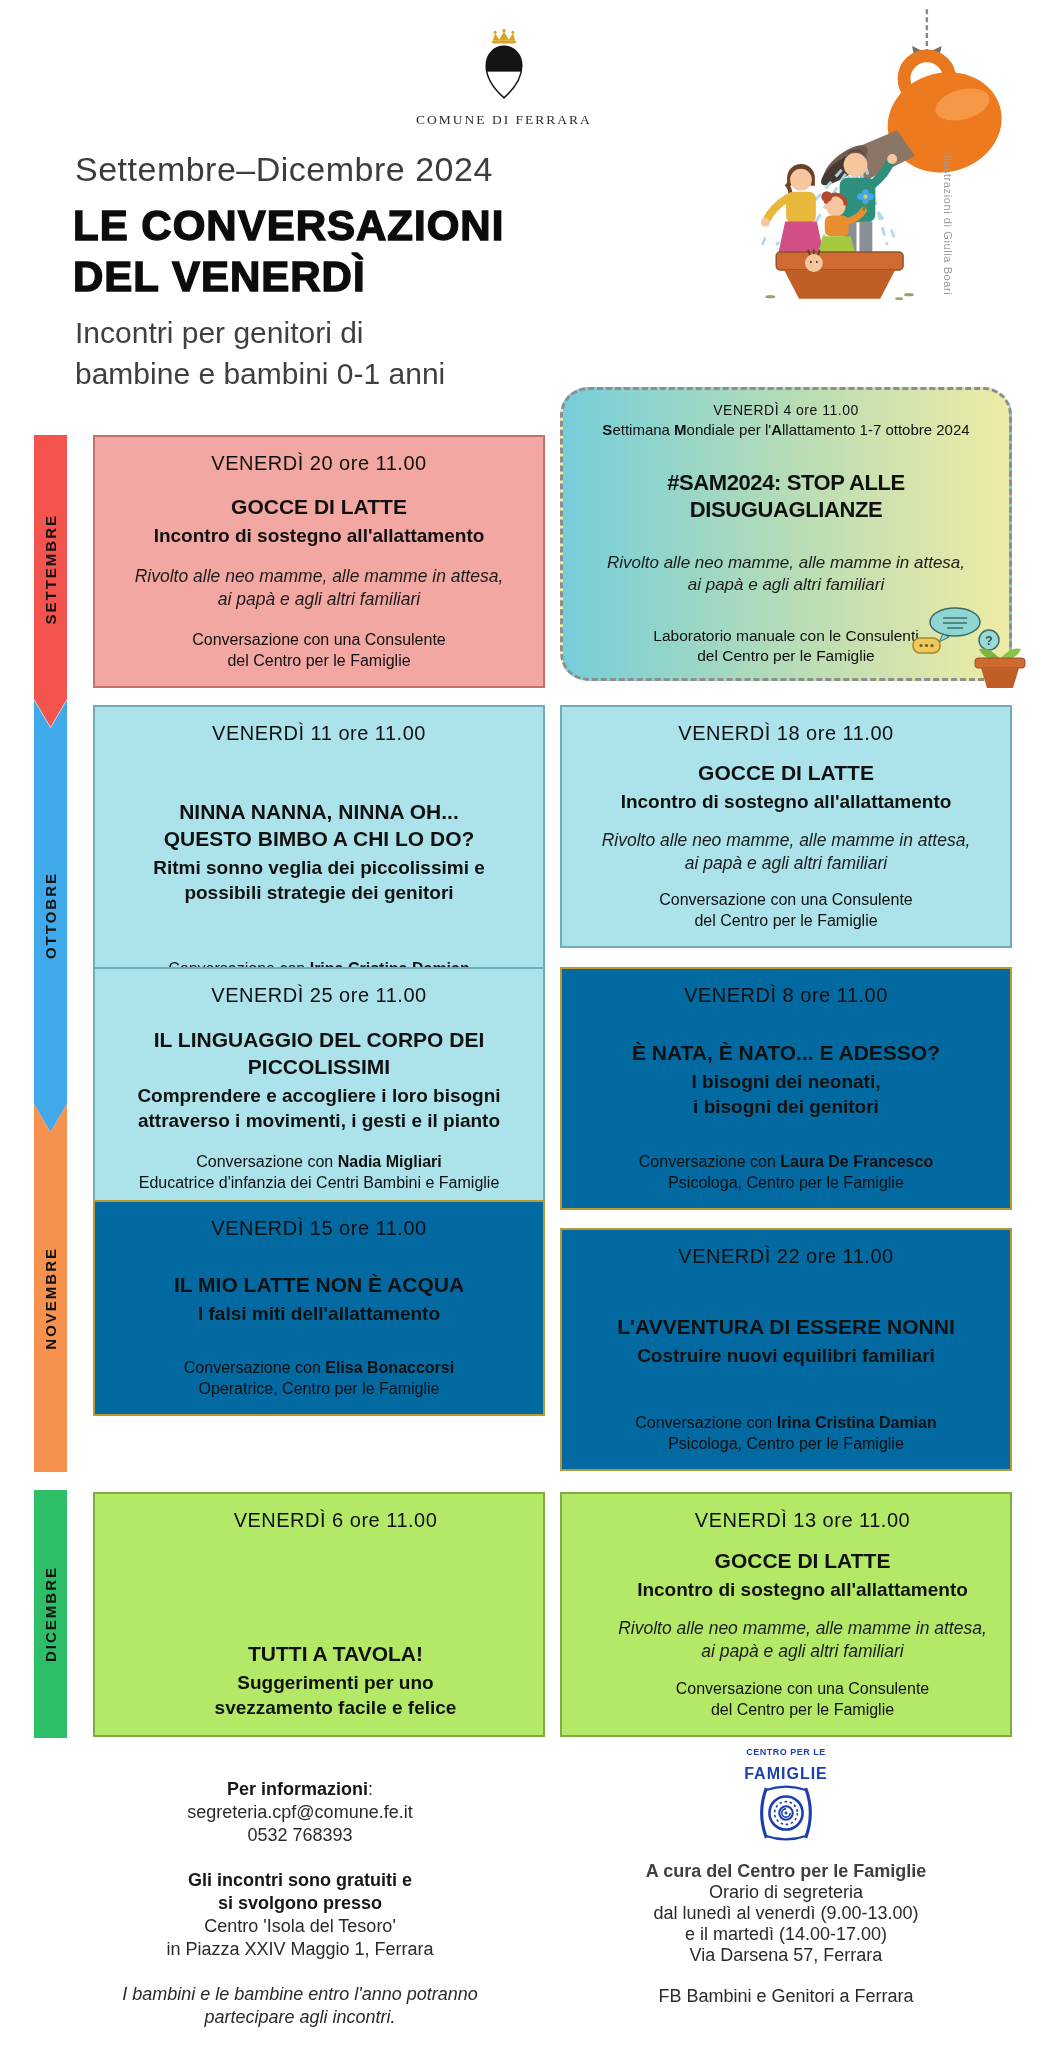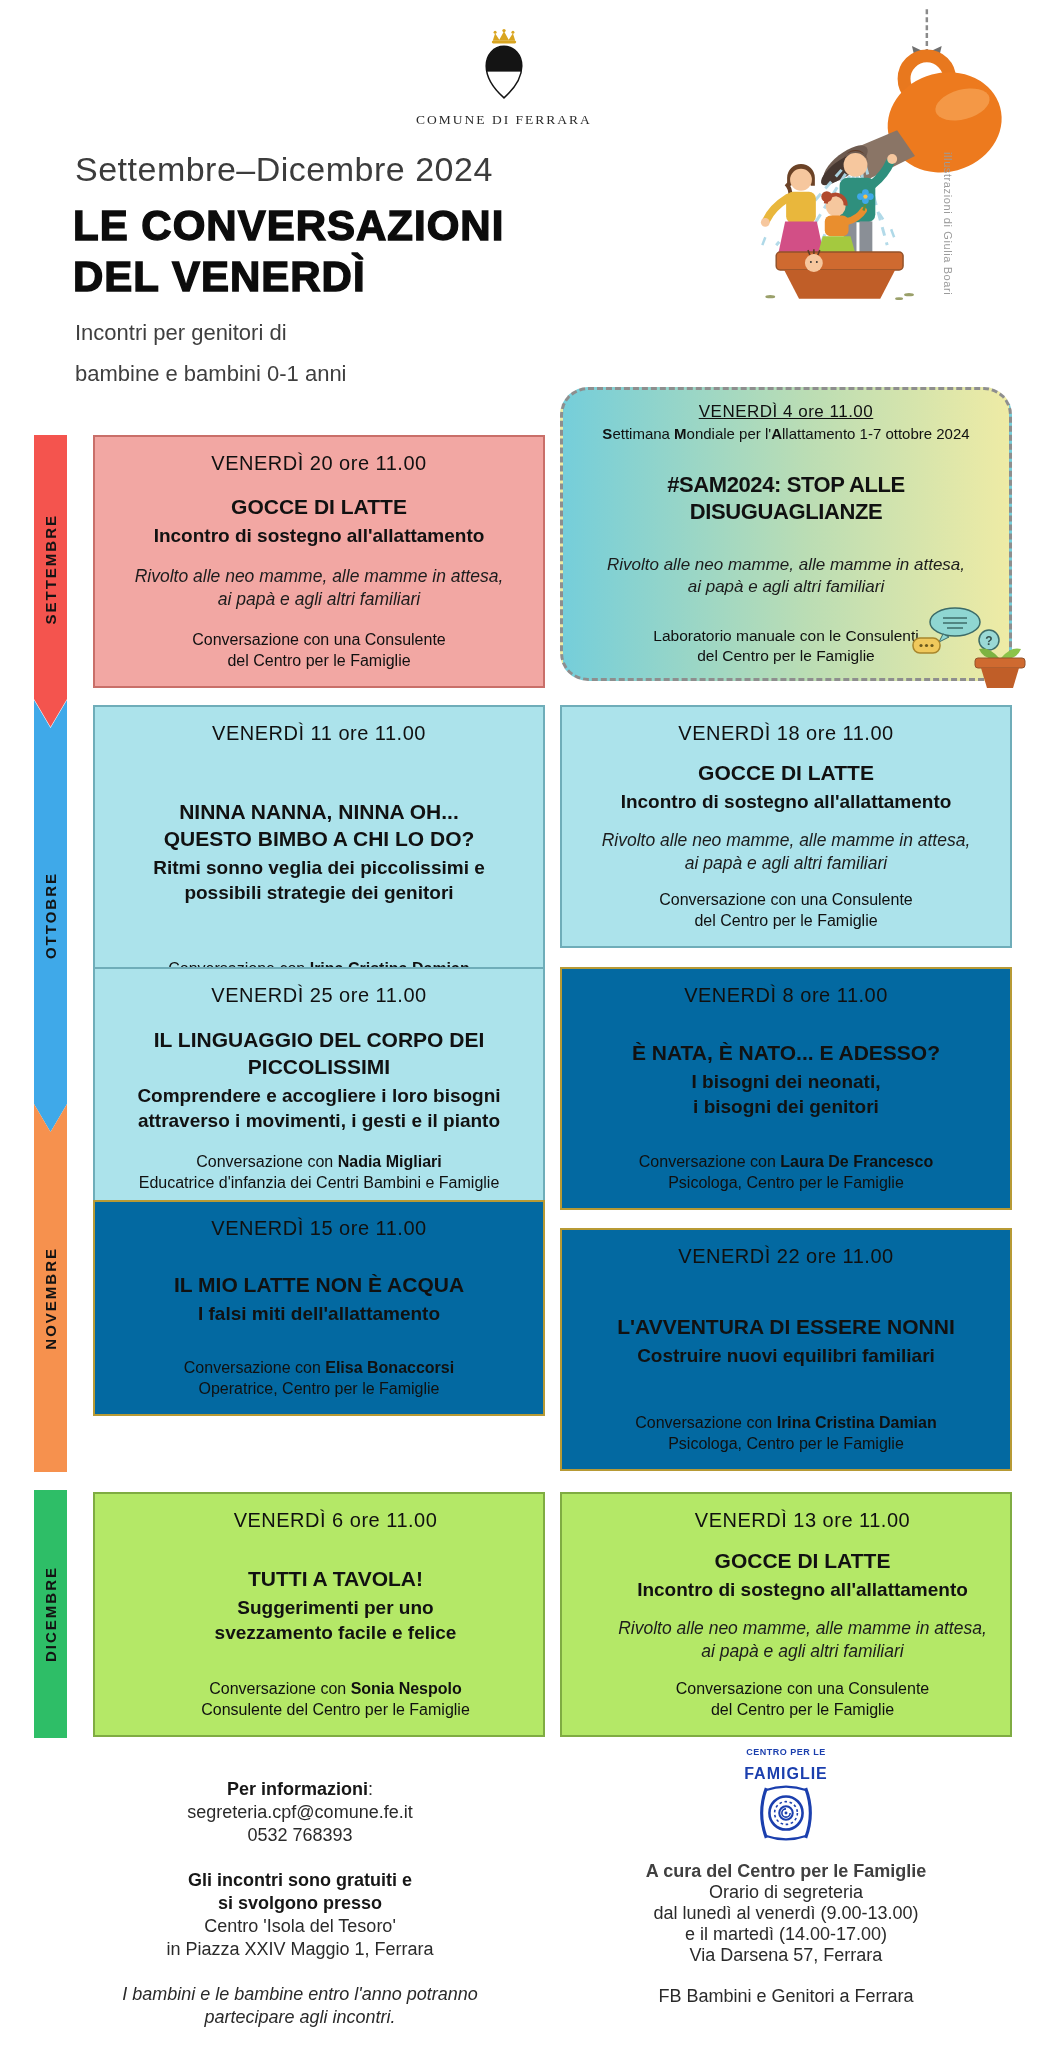--- a/index.html
+++ b/index.html
@@ -6,21 +6,21 @@
   #canvas{position:relative;width:1048px;height:2048px;background:#fff;overflow:hidden;
           font-family:"Liberation Sans",sans-serif;color:#111;}
   .pre{white-space:pre-line;}
 
   
   .logo{position:absolute;left:394px;top:28px;width:220px;text-align:center;}
   .logo-caption{font-family:"Liberation Serif",serif;font-size:13.5px;letter-spacing:2px;color:#2b2b2b;margin-top:4px;}
   .period{position:absolute;left:75px;top:150px;font-size:34px;font-weight:400;color:#3c3c3c;letter-spacing:.5px;}
   .main-title{position:absolute;left:73px;top:200px;font-size:42px;line-height:51px;font-weight:700;
               color:#0c0c0c;letter-spacing:1px;-webkit-text-stroke:1.4px #0c0c0c;}
-  .subtitle{position:absolute;left:75px;top:312px;font-size:22px;line-height:41px;font-weight:400;color:#3f3f3f;}
+  .subtitle{position:absolute;left:75px;top:312px;font-size:30px;line-height:41px;font-weight:400;color:#3f3f3f;}
   .illu{position:absolute;left:582px;top:8px;width:436px;height:292px;}
   .credit{position:absolute;left:942px;top:152px;height:170px;writing-mode:vertical-rl;
           font-size:11px;color:#9b9b9b;letter-spacing:.6px;}
 
   
   .rib{position:absolute;left:34px;width:33px;box-sizing:border-box;display:flex;align-items:center;justify-content:center;}
   .rib span{writing-mode:vertical-rl;transform:rotate(180deg);font-weight:700;font-size:15px;letter-spacing:2px;color:#131313;}
   #rib-set{top:435px;height:292px;background:#F4544E;padding-bottom:24px;
            clip-path:polygon(0 0,100% 0,100% calc(100% - 28px),50% 100%,0 calc(100% - 28px));}
   #rib-ott{top:700px;height:432px;background:#3FA9E9;
@@ -39,21 +39,21 @@
   .card .date{font-size:20px;letter-spacing:.5px;color:#101010;}
   .card .title{font-size:21px;font-weight:700;line-height:27px;}
   .card .subt{font-size:19px;font-weight:700;line-height:25px;margin-top:3px;}
   .card .note{font-size:17.5px;font-style:italic;line-height:23px;color:#1c1c1c;}
   .card .cfooter{font-size:16px;line-height:21px;color:#101010;}
   .card .cfooter b{font-weight:700;}
 
   
   .sam{left:560px;top:387px;height:294px;border:3px dashed #8E8E8E;border-radius:28px;
        background:linear-gradient(90deg,#75CEDA 0%,#BBDDB4 55%,#EEEBA5 100%);padding:12px 10px;}
-  .sam .date{font-size:17px;text-decoration:underline;}
+  .sam .date{font-size:14px;}
   .sam .week{font-size:15px;line-height:19px;margin-top:2px;}
   .sam .title{font-size:22px;letter-spacing:-.4px;line-height:27px;}
   .sam .body{font-size:19px;font-weight:700;line-height:25px;margin-top:4px;}
   .sam .note{font-size:17px;line-height:22px;}
   .sam .cfooter{font-size:15.5px;line-height:20px;}
   .sam-mini{position:absolute;right:-20px;bottom:-10px;}
 
   
   .f-left{position:absolute;left:100px;top:1778px;width:400px;text-align:center;font-size:18px;line-height:23px;color:#2a2a2a;}
   .f-left .b{font-weight:700;color:#161616;}
@@ -312,24 +312,20 @@
     </div>
   </section>
 
   <section class="card green" style="left:93px;top:1492px;height:245px">
     <div class="date">VENERDÌ 6 ore 11.00</div>
     <div>
       <div class="title pre">TUTTI A TAVOLA!</div>
       <div class="subt pre">Suggerimenti per uno
 svezzamento facile e felice</div>
     </div>
-    <div class="cfooter">
-      <div><span>Conversazione con </span><b>Sonia Nespolo</b></div>
-      <div>Consulente del Centro per le Famiglie</div>
-    </div>
   </section>
 
   <section class="card green" style="left:560px;top:1492px;height:245px">
     <div class="date">VENERDÌ 13 ore 11.00</div>
     <div>
       <div class="title pre">GOCCE DI LATTE</div>
       <div class="subt pre">Incontro di sostegno all'allattamento</div>
     </div>
     <div class="note pre">Rivolto alle neo mamme, alle mamme in attesa,
 ai papà e agli altri familiari</div>

